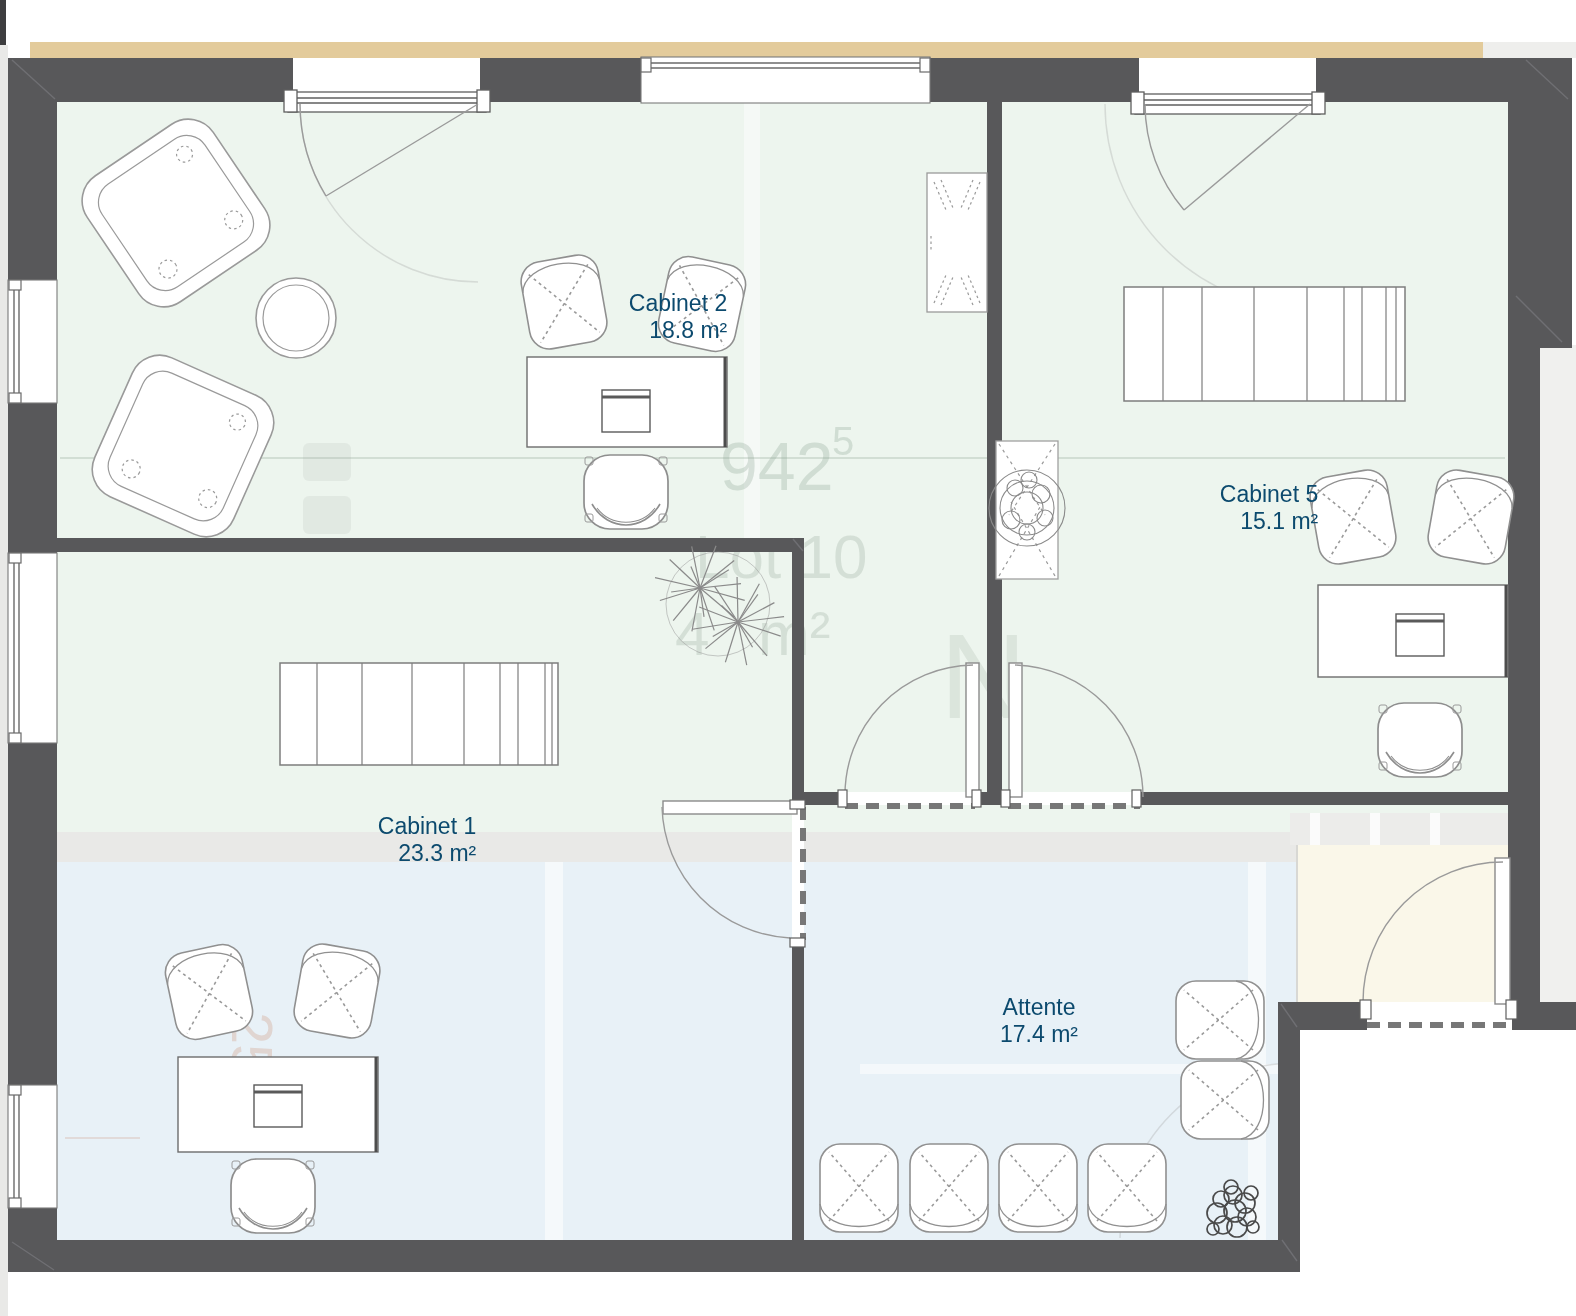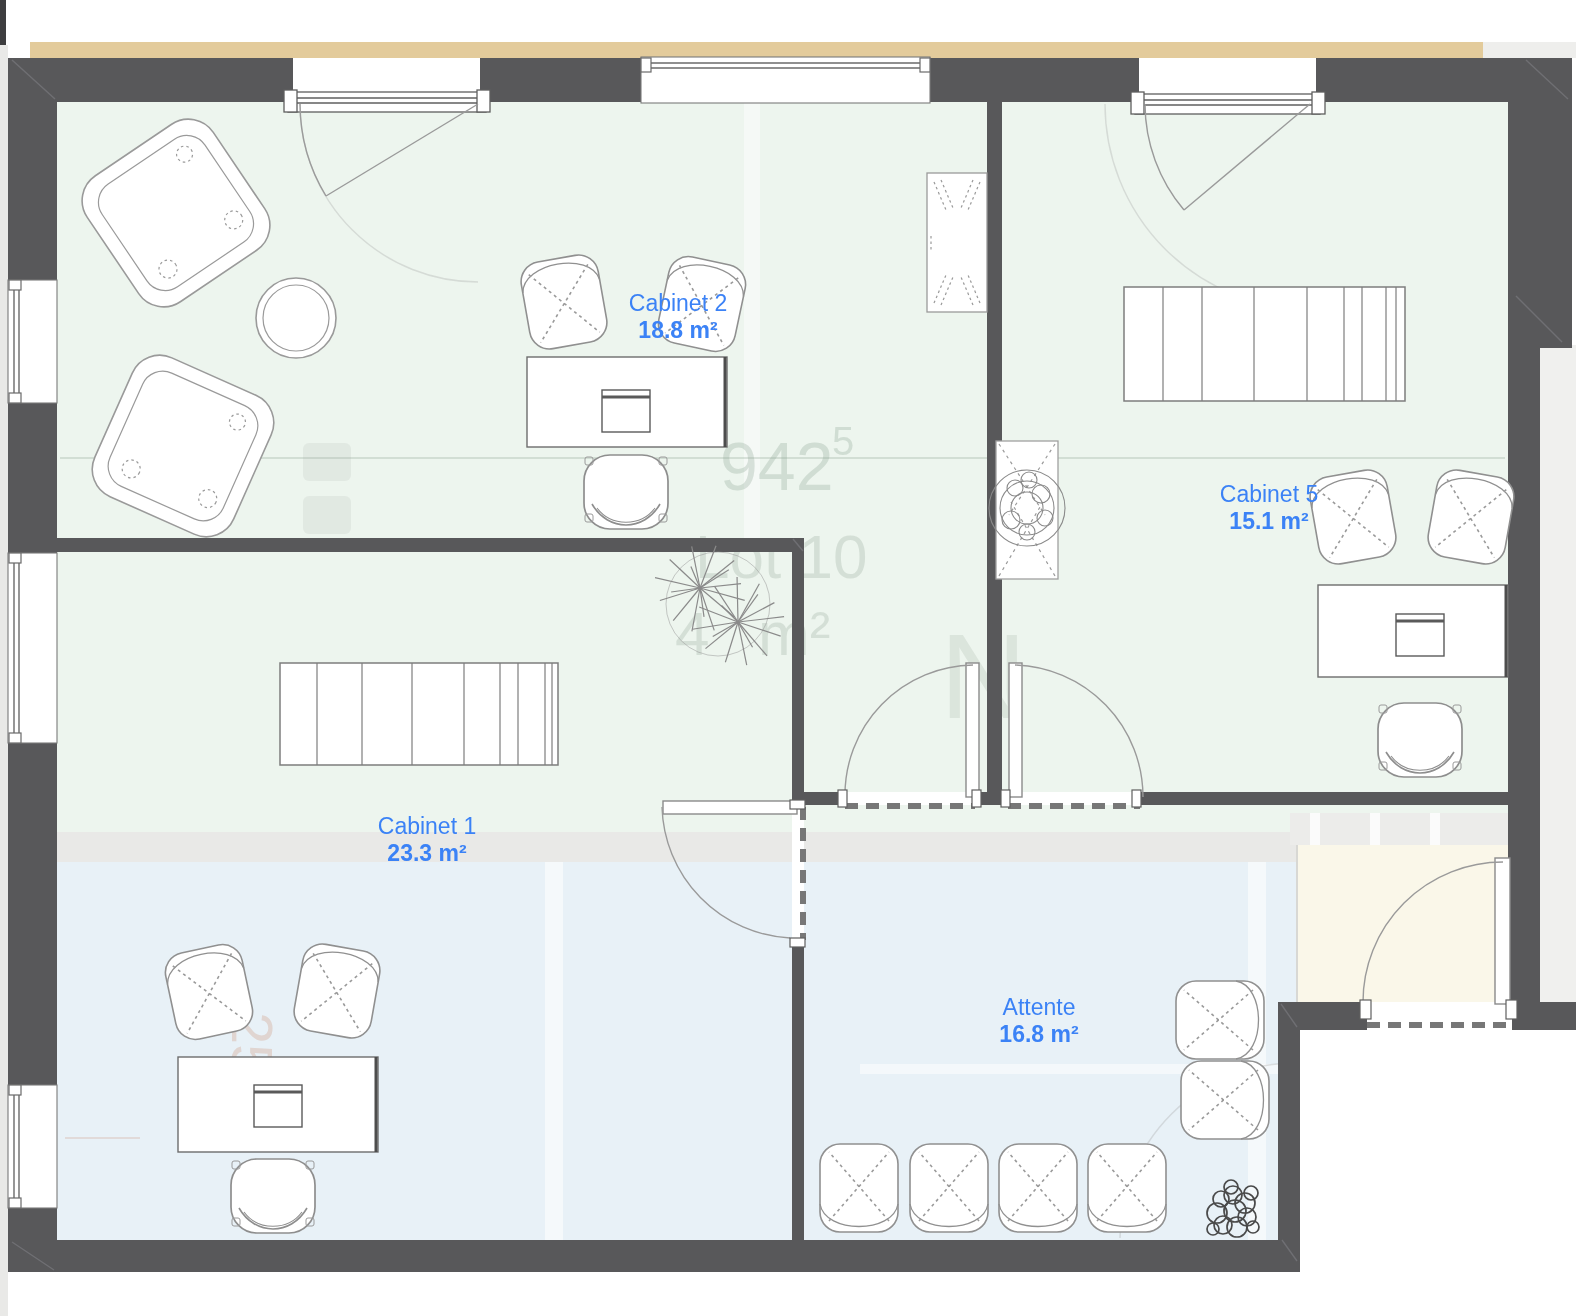--- a/index.html
+++ b/index.html
@@ -1,22 +1,22 @@
 <!DOCTYPE html>
 <html><head>
 <meta charset="utf-8">
 <style>
   html,body{margin:0;padding:0;background:#fff;}
   .stage{position:relative;width:1576px;height:1316px;background:#ffffff;overflow:hidden;
          font-family:"Liberation Sans",sans-serif;}
   .stage svg{position:absolute;left:0;top:0;}
   .room-label{position:absolute;transform:translate(-50%,-50%);text-align:center;
-              color:#3b82f6;font-size:23px;line-height:27px;white-space:nowrap;z-index:5;}
+              color:#0c4a6e;font-size:23px;line-height:27px;white-space:nowrap;z-index:5;}
   .room-label .rname{font-weight:400;}
-  .room-label .rarea{font-weight:700;}
+  .room-label .rarea{font-weight:400;text-align:right;}
   svg text{font-family:"Liberation Sans",sans-serif;}
   .u-big{font-size:68px;fill:rgba(143,164,148,0.30);}
   .u-sup{font-size:40px;fill:rgba(143,164,148,0.30);}
   .u-med{font-size:62px;fill:rgba(143,164,148,0.26);}
   .u-n{font-size:120px;fill:rgba(150,165,152,0.20);}
   .u-pink{font-size:58px;fill:rgba(216,186,172,0.50);}
 </style>
 </head>
 <body>
 
@@ -388,16 +388,16 @@
 <div class="room-label" style="left:1269px;top:508px;">
   <div class="rname">Cabinet 5</div>
   <div class="rarea">15.1 m²</div>
 </div>
 <div class="room-label" style="left:427px;top:840px;">
   <div class="rname">Cabinet 1</div>
   <div class="rarea">23.3 m²</div>
 </div>
 <div class="room-label" style="left:1019px;top:1021px;margin-left:20px;">
   <div class="rname">Attente</div>
-  <div class="rarea">16.8 m²</div>
+  <div class="rarea">17.4 m²</div>
 </div>
 
 </div>
 
 </body></html>

